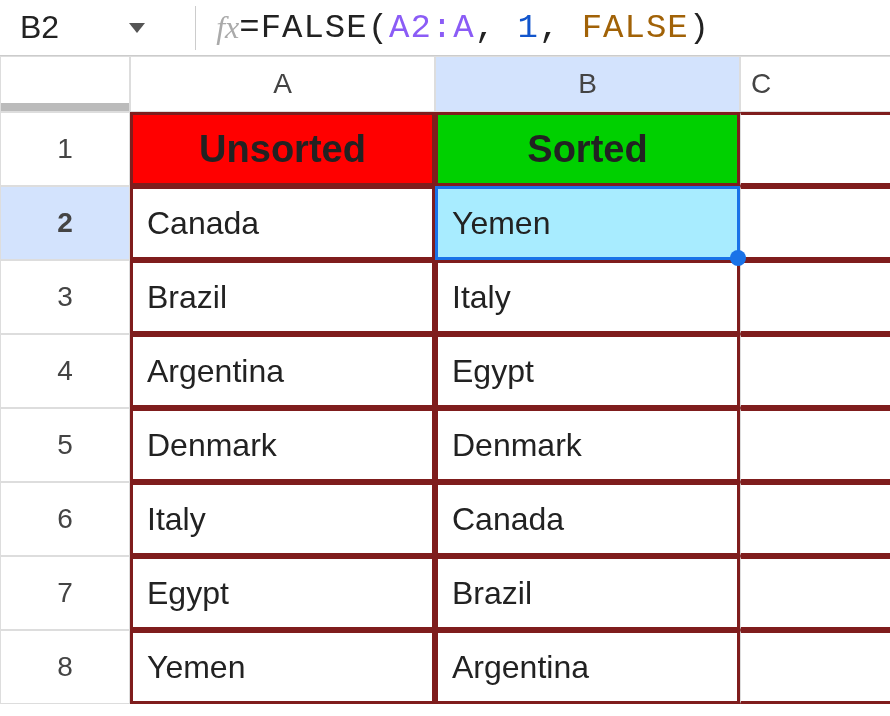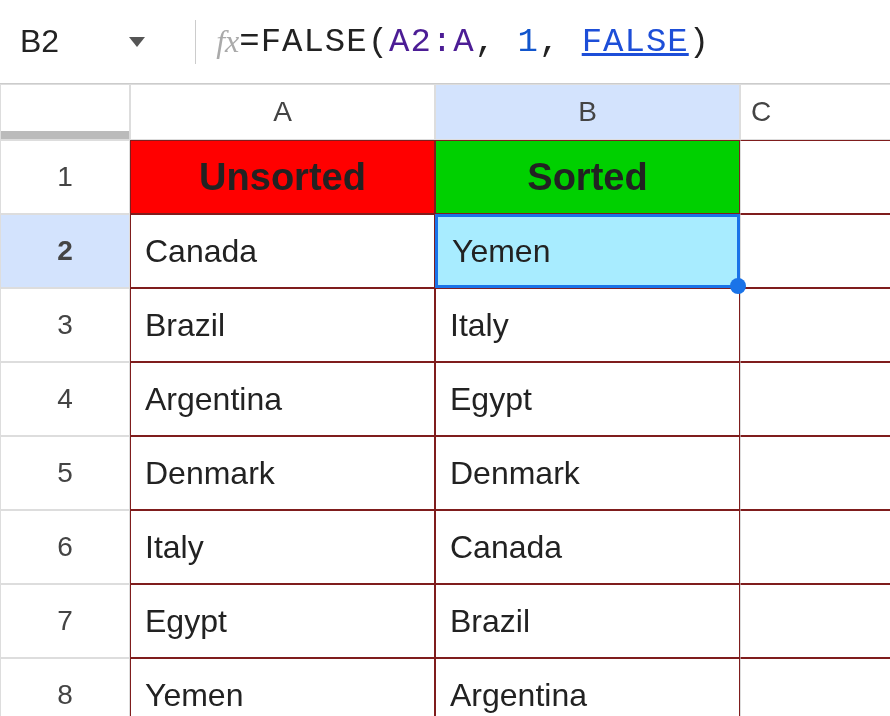--- a/index.html
+++ b/index.html
@@ -10,21 +10,21 @@
     body {
       font-family: Arial, sans-serif;
       background: #fff;
       width: 890px;
       height: 716px;
       overflow: hidden;
     }
     .formula-bar {
       display: flex;
       align-items: center;
-      height: 84px;
+      height: 56px;
       padding: 0 20px;
       border-bottom: 1px solid #ccc;
     }
     .cell-ref-box {
       display: flex;
       align-items: center;
       font-size: 32px;
       color: #222;
       padding-right: 30px;
       gap: 60px;
@@ -51,23 +51,23 @@
     }
     .formula-input {
       font-family: 'Consolas', 'Courier New', monospace;
       font-size: 34px;
       letter-spacing: 1px;
       color: #222;
       border: none;
       outline: none;
       flex: 1;
     }
-    .formula-input .range { color: #4c1d95; }
+    .formula-input .range { color: #8b5cf6; }
     .formula-input .num { color: #1155cc; }
-    .formula-input .bool { color: #1d4ed8; text-decoration: underline; }
+    .formula-input .bool { color: #a16207; }
     
     .sheet {
       display: grid;
       grid-template-columns: 130px 305px 305px 150px;
       position: relative;
     }
     .col-header, .row-header, .corner {
       background: #fff;
       border: 1px solid #ddd;
       display: flex;
@@ -100,21 +100,21 @@
     }
     .row-header {
       height: 74px;
       font-size: 28px;
     }
     .row-header.active {
       background: #d3e3fd;
       font-weight: bold;
     }
     .cell {
-      border: 1px solid #7f1d1d;
+      border: 3px solid #7f1d1d;
       height: 74px;
       display: flex;
       align-items: center;
       padding: 0 14px;
       font-size: 32px;
       color: #222;
       background: #fff;
       position: relative;
     }
     .cell.header-unsorted {

